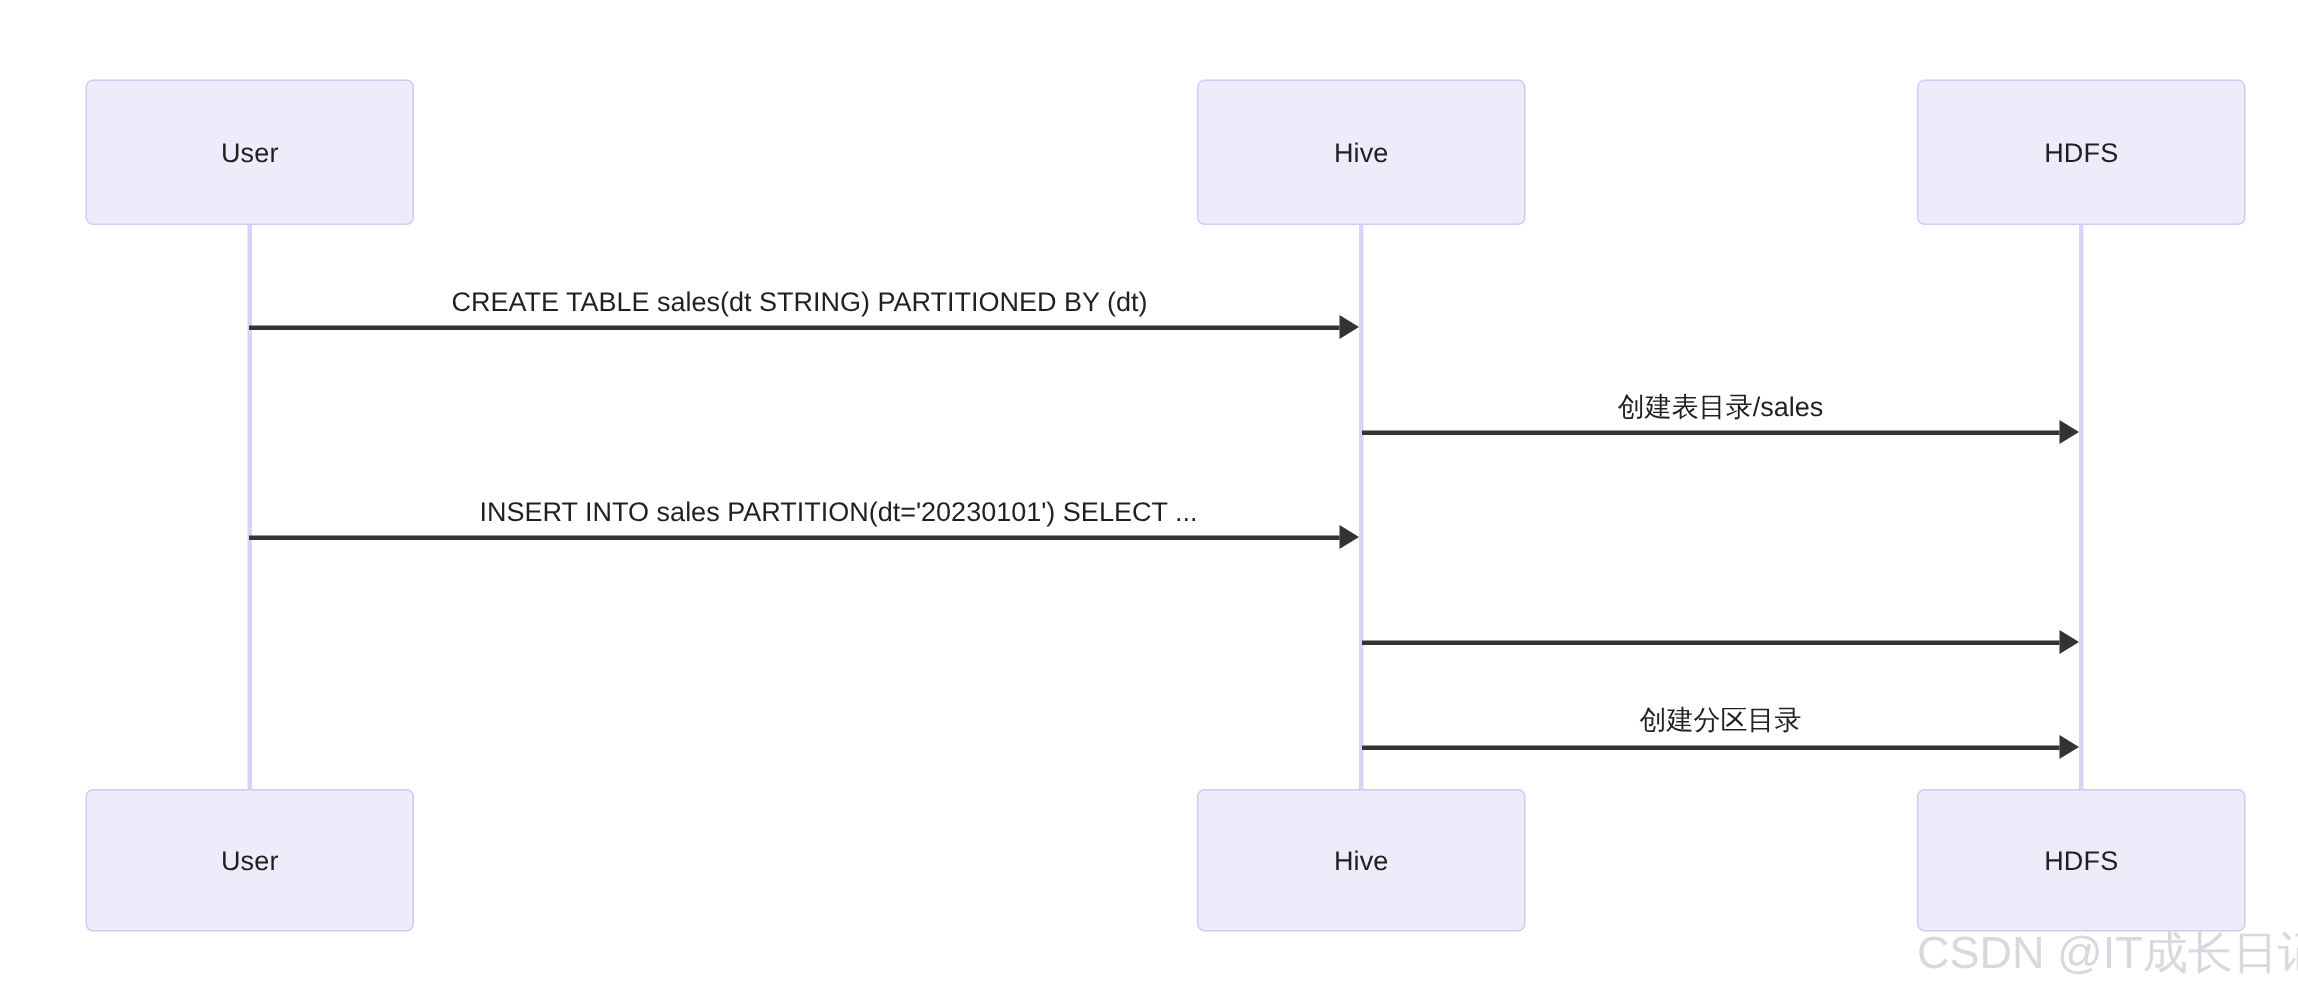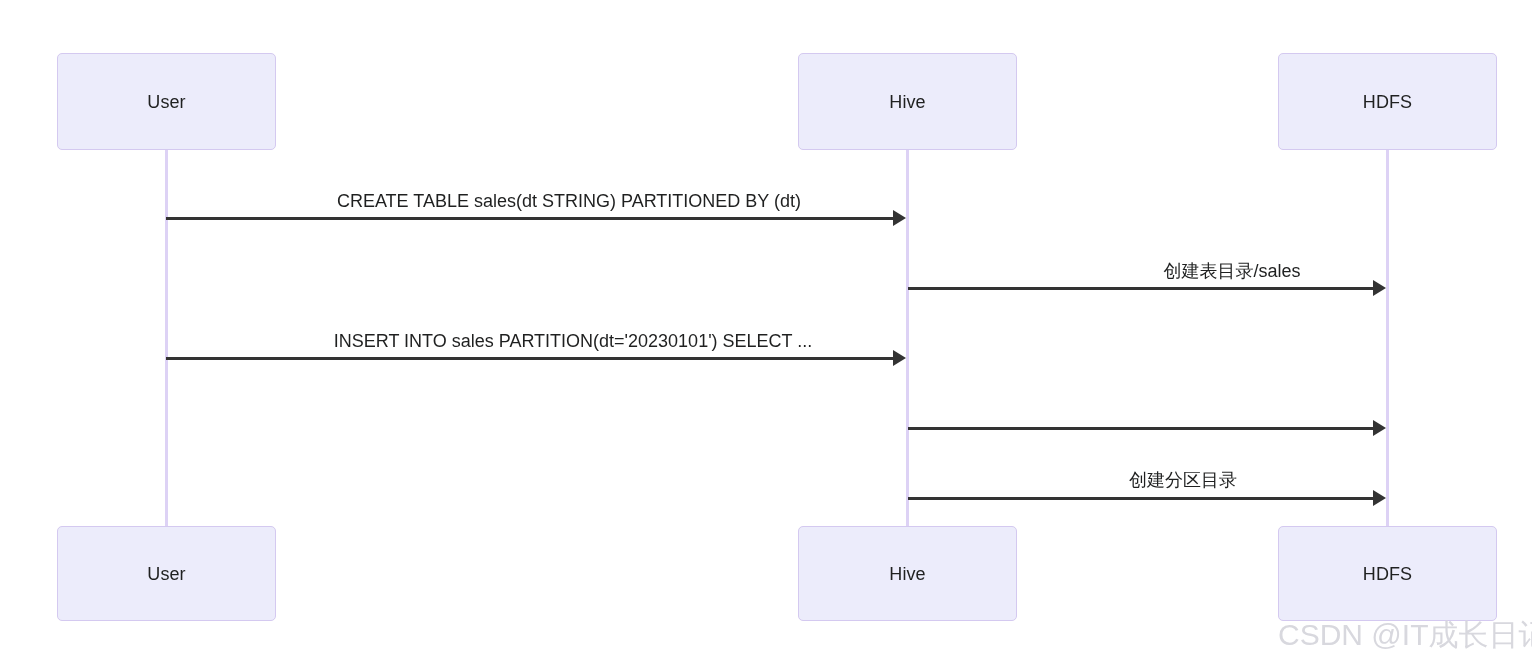--- a/index.html
+++ b/index.html
@@ -57,21 +57,20 @@
     border-left: 13px solid #333333;
   }
   .msg-label {
     position: absolute;
     font-size: 18px;
     color: #1f2020;
     white-space: nowrap;
     font-family: "Liberation Sans", "DejaVu Sans", sans-serif;
     line-height: 1;
     user-select: none;
-    margin-left: 36px;
   }
   .watermark {
     position: absolute;
     font-size: 30px;
     color: #d8d8de;
     white-space: nowrap;
     font-family: "Liberation Sans", "DejaVu Sans", sans-serif;
     user-select: none;
   }
 </style>
@@ -103,25 +102,25 @@
   <div class="actor-box" style="left:1278px; top:526px; width:219px; height:95px;">
     <span class="actor-label">HDFS</span>
   </div>
 
   <div class="msg-line" style="left:166px; top:217px; width:727px;"></div>
   <div class="msg-head" style="left:893px; top:210px;"></div>
   <div class="msg-label" style="left:533px; top:192px; transform:translateX(-50%);">CREATE TABLE sales(dt STRING) PARTITIONED BY (dt)</div>
 
   <div class="msg-line" style="left:908px; top:287px; width:465px;"></div>
   <div class="msg-head" style="left:1373px; top:280px;"></div>
-  <div class="msg-label" style="left:1196px; top:262px; transform:translateX(-50%);text-align:right;">创建表目录/sales</div>
+  <div class="msg-label" style="left:1147px; top:262px; transform:translateX(-50%);text-align:right;">创建表目录/sales</div>
 
   <div class="msg-line" style="left:166px; top:357px; width:727px;"></div>
   <div class="msg-head" style="left:893px; top:350px;"></div>
-  <div class="msg-label" style="left:537px; top:332px; transform:translateX(-50%);">INSERT INTO sales PARTITION(dt='20230101') SELECT ...</div>
+  <div class="msg-label" style="left:559px; top:332px; transform:translateX(-50%);">INSERT INTO sales PARTITION(dt='20230101') SELECT ...</div>
 
   <div class="msg-line" style="left:908px; top:427px; width:465px;"></div>
   <div class="msg-head" style="left:1373px; top:420px;"></div>
 
   <div class="msg-line" style="left:908px; top:497px; width:465px;"></div>
   <div class="msg-head" style="left:1373px; top:490px;"></div>
   <div class="msg-label" style="left:1147px; top:471px; transform:translateX(-50%);">创建分区目录</div>
 
   <div class="watermark" style="left:1278px; top:615px;">CSDN @IT成长日记</div>
 

